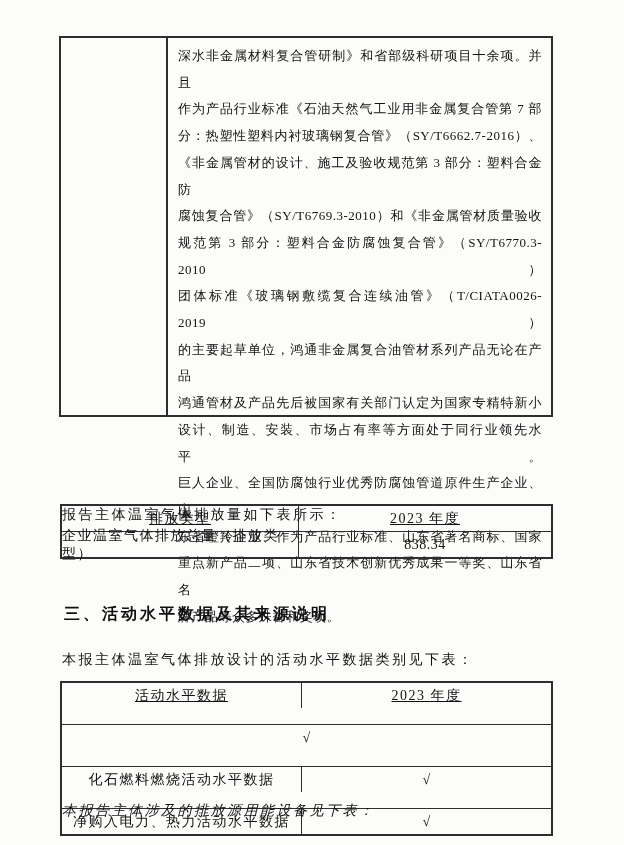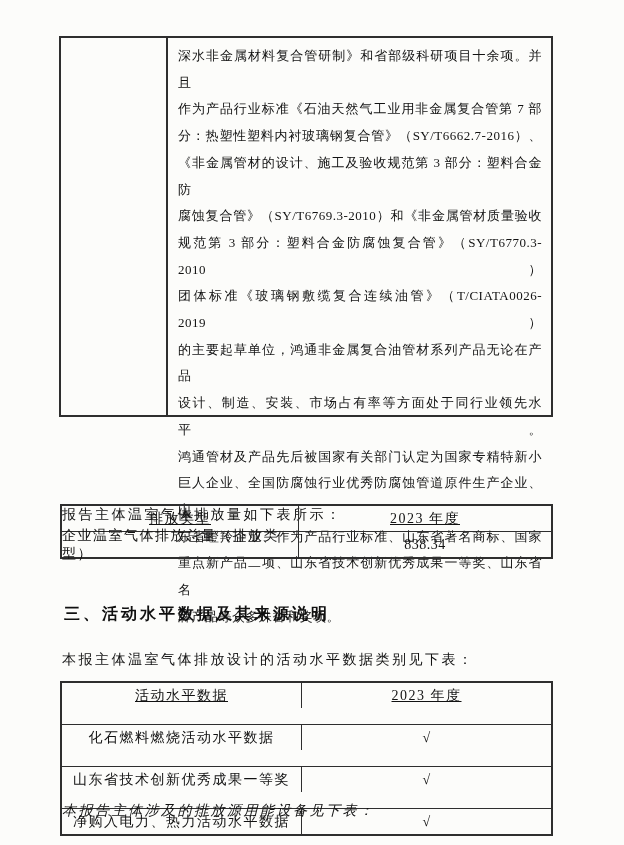--- a/index.html
+++ b/index.html
@@ -80,22 +80,22 @@
     <div class="cont-left"></div>
     <div class="cont-right">
       <div class="pline">深水非金属材料复合管研制》和省部级科研项目十余项。并且</div>
       <div class="pline">作为产品行业标准《石油天然气工业用非金属复合管第 7 部</div>
       <div class="pline">分：热塑性塑料内衬玻璃钢复合管》（SY/T6662.7-2016）、</div>
       <div class="pline">《非金属管材的设计、施工及验收规范第 3 部分：塑料合金防</div>
       <div class="pline">腐蚀复合管》（SY/T6769.3-2010）和《非金属管材质量验收</div>
       <div class="pline">规范第 3 部分：塑料合金防腐蚀复合管》（SY/T6770.3-2010）</div>
       <div class="pline">团体标准《玻璃钢敷缆复合连续油管》（T/CIATA0026-2019）</div>
       <div class="pline">的主要起草单位，鸿通非金属复合油管材系列产品无论在产品</div>
+      <div class="pline">鸿通管材及产品先后被国家有关部门认定为国家专精特新小</div>
       <div class="pline">设计、制造、安装、市场占有率等方面处于同行业领先水平。</div>
-      <div class="pline">鸿通管材及产品先后被国家有关部门认定为国家专精特新小</div>
       <div class="pline">巨人企业、全国防腐蚀行业优秀防腐蚀管道原件生产企业、山</div>
       <div class="pline">东省瞪羚企业、作为产品行业标准、山东省著名商标、国家</div>
       <div class="pline">重点新产品二项、山东省技术创新优秀成果一等奖、山东省名</div>
       <div class="pline pline-last">牌产品等众多殊誉和奖项。</div>
     </div>
   </div>
 
   <div class="para" style="top:471px;margin-top:35px;">报告主体温室气体排放量如下表所示：</div>
 
   <div class="dtable" style="top:504px;">
@@ -111,25 +111,24 @@
 
   <div class="sec-heading" style="top:604px;">三、活动水平数据及其来源说明</div>
   <div class="para" style="top:651px;">本报主体温室气体排放设计的活动水平数据类别见下表：</div>
 
   <div class="dtable t2" style="top:681px;gap:16px;">
     <div class="drow hdr">
       <div class="dcell c1">活动水平数据</div>
       <div class="dcell c2">2023 年度</div>
     </div>
     <div class="drow">
-      <div class="dcell c1">化石燃料燃烧活动水平数据</div>
       <div class="dcell c2">√</div>
     </div>
     <div class="drow">
-      <div class="dcell c1">山东省技术创新优秀成果一等奖</div>
+      <div class="dcell c1">化石燃料燃烧活动水平数据</div>
       <div class="dcell c2">√</div>
     </div>
     <div class="drow">
       <div class="dcell c1">净购入电力、热力活动水平数据</div>
       <div class="dcell c2">√</div>
     </div>
   </div>
 
   <div class="para" style="top:802px;font-style:italic;">本报告主体涉及的排放源用能设备见下表：</div>
 

